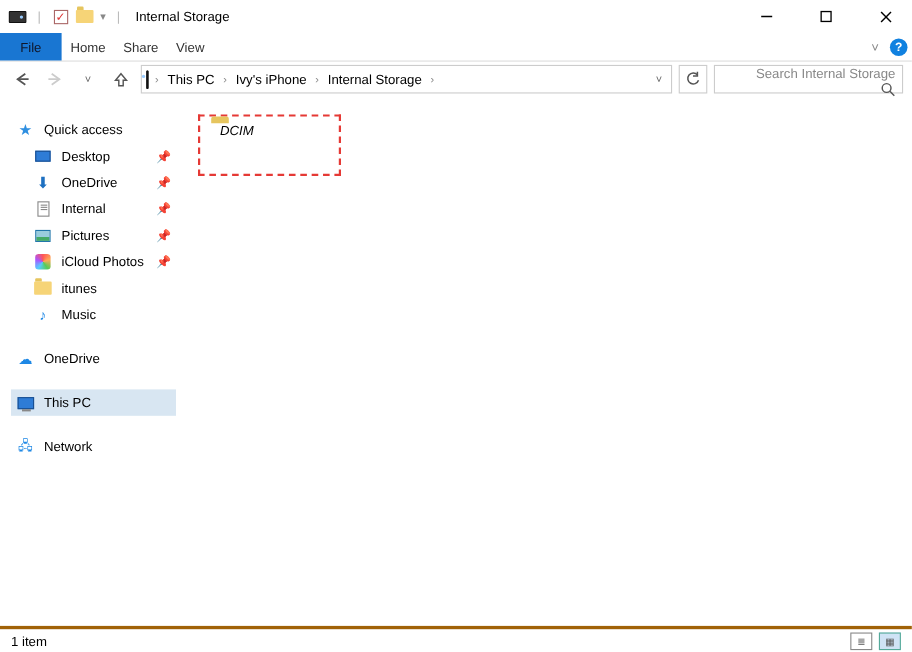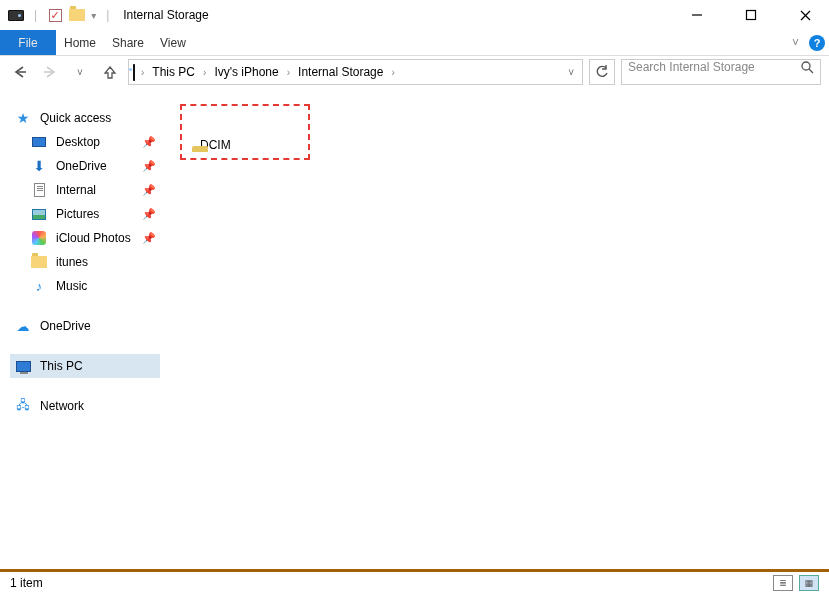--- a/index.html
+++ b/index.html
@@ -15,38 +15,38 @@
 .titlebar .winctrl .ctrl { width: 32px; height: 24px; display: flex; align-items: center; justify-content: center; font-size: 14px; }
 
 .drive-icon { width: 16px; height: 11px; background: #333; border: 1px solid #111; border-radius: 1px; position: relative; }
 .drive-icon::after { content:""; position:absolute; right:2px; top:3px; width:3px; height:3px; background:#9cf; border-radius:50%; }
 .check-icon { width:13px; height:13px; border:1px solid #a66; display:flex; align-items:center; justify-content:center; color:#d33; font-size:11px; }
 .folder-mini { width:16px; height:12px; background:#f6d477; border-radius:1px; position:relative; }
 .folder-mini::before { content:""; position:absolute; top:-3px; left:1px; width:6px; height:3px; background:#e6c55e; border-radius:1px 1px 0 0; }
 
 
 .ribbon { height: 26px; display: flex; align-items: stretch; border-bottom: 1px solid #ddd; }
-.ribbon .file-tab { background:#1976d2; color:#e5e5e5; width:56px; display:flex; align-items:center; justify-content:center; }
+.ribbon .file-tab { background:#1976d2; color:#0f172a; width:56px; display:flex; align-items:center; justify-content:center; }
 .ribbon .tab { padding: 0 8px; display:flex; align-items:center; color:#333; }
 .ribbon .spacer { flex:1; }
 .ribbon .help { width:24px; display:flex; align-items:center; justify-content:center; }
 .help-badge { width:16px; height:16px; border-radius:50%; background:#1081e0; color:#fff; font-size:11px; display:flex; align-items:center; justify-content:center; font-weight:bold; }
 .ribbon .chev { color:#888; margin-right:6px; display:flex; align-items:center; }
 
 
 .navbar { height: 32px; display:flex; align-items:center; padding: 4px 8px; gap:6px; }
 .nav-btn { width:24px; height:24px; display:flex; align-items:center; justify-content:center; color:#666; }
 .nav-btn.disabled { color:#ccc; }
 .address { flex:1; height:26px; border:1px solid #ccc; display:flex; align-items:center; padding:0 4px; gap:2px; }
 .address .pc-emoji { font-size:13px; margin-right:2px; }
 .crumb { padding:0 4px; }
 .chevr { color:#888; font-size:10px; padding:0 2px; }
 .addr-down { color:#666; padding:0 4px; font-size:10px; }
 .refresh-out { width:26px; height:26px; display:flex; align-items:center; justify-content:center; color:#555; border:1px solid #ccc; }
-.search { width:200px; height:26px; border:1px solid #ccc; display:flex; align-items:flex-start; padding:0 6px; color:#888; }
+.search { width:172px; height:26px; border:1px solid #ccc; display:flex; align-items:flex-end; padding:0 6px; color:#888;flex-direction:column; }
 .search .mag { margin-left:auto; color:#555; }
 
 
 .main { display:flex; height: calc(593px - 30px - 26px - 32px - 24px); }
 .sidebar { width:164px; padding: 18px 4px 4px 10px; overflow:hidden; }
 .side-group { margin-bottom: 16px; }
 .side-item { display:flex; align-items:center; gap:8px; padding:3px 4px; height:24px; cursor:default; }
 .side-item.selected { background:#d8e6f2; }
 .side-item .pin { margin-left:auto; color:#999; font-size:11px; }
 .side-sub { padding-left:16px; }
@@ -58,21 +58,21 @@
 .doc-ico::after { content:""; position:absolute; top:2px; left:2px; width:6px; height:1px; background:#888; box-shadow:0 2px 0 #888, 0 4px 0 #888; }
 .pic-ico { width:14px; height:11px; border:1px solid #27a; background:linear-gradient(#9cd 60%, #4a6 60%); }
 .icloud-ico { width:14px; height:14px; border-radius:3px; background:conic-gradient(#f55,#fa5,#5c5,#5cf,#a5f,#f55); }
 .cloud-ico { color:#1e88e5; font-size:13px; }
 .pc-ico { width:15px; height:11px; background:#2e7cd6; border:1px solid #1a4f91; position:relative; }
 .pc-ico::after { content:""; position:absolute; bottom:-3px; left:3px; width:8px; height:2px; background:#888; }
 .net-ico { color:#1e88e5; font-size:12px; }
 .music-ico { color:#1e88e5; font-size:13px; }
 
 .content { flex:1; padding:16px; position:relative; }
-.content-item { display:flex; align-items:flex-end; gap:10px; width:130px; padding: 6px 8px; border: 2px dashed #e53935; height: 56px; }
+.content-item { display:flex; align-items:flex-start; gap:10px; width:130px; padding: 6px 8px; border: 2px dashed #e53935; height: 56px; font-style: italic; }
 .folder-big { width:42px; height:34px; background:linear-gradient(#f8dd88,#eec95f); border-radius:2px; position:relative; }
 .folder-big::before { content:""; position:absolute; top:-6px; left:2px; width:16px; height:6px; background:#e6c55e; border-radius:2px 2px 0 0; }
 
 
 .statusbar { height:24px; border-top:3px solid #a16207; display:flex; align-items:center; padding:0 10px; font-size:12px; }
 .statusbar .views { margin-left:auto; display:flex; gap:6px; }
 .view-btn { width:20px; height:16px; border:1px solid #888; display:flex; align-items:center; justify-content:center; font-size:9px; color:#555; }
 .view-btn.active { background:#cfe3f5; border-color:#5a9; }
 
 svg { display:block; }

